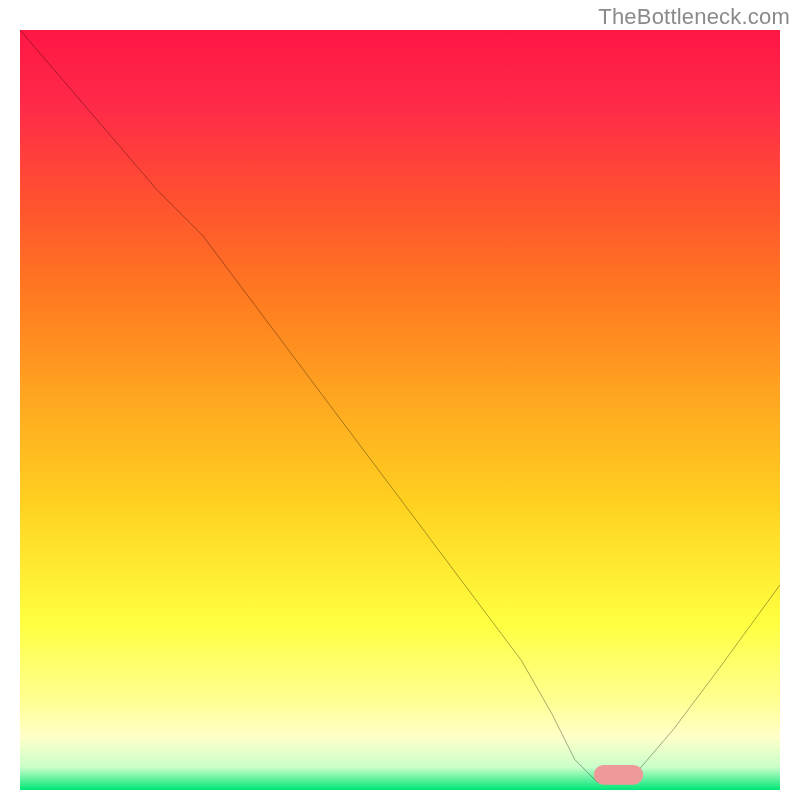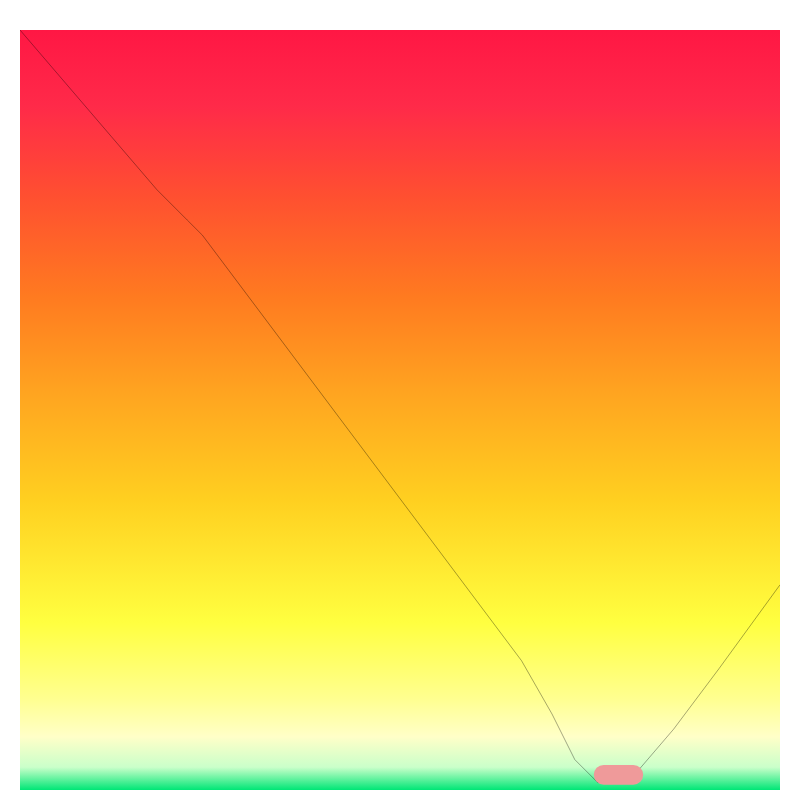--- a/index.html
+++ b/index.html
@@ -30,20 +30,21 @@
     left: 20px;
     top: 30px;
     width: 760px;
     height: 760px;
   }
 </style>
 </head>
 <body>
 
 <div class="outer">
+  <div class="watermark">TheBottleneck.com</div>
 
   <svg class="plot" viewBox="0 0 100 100" preserveAspectRatio="none">
     <defs>
       <linearGradient id="bgGrad" x1="0" y1="0" x2="0" y2="1">
           <stop offset="0%" stop-color="#ff1744"></stop>
           <stop offset="10%" stop-color="#ff2a49"></stop>
           <stop offset="22%" stop-color="#ff5030"></stop>
           <stop offset="35%" stop-color="#ff7a20"></stop>
           <stop offset="48%" stop-color="#ffa520"></stop>
           <stop offset="62%" stop-color="#ffd020"></stop>

